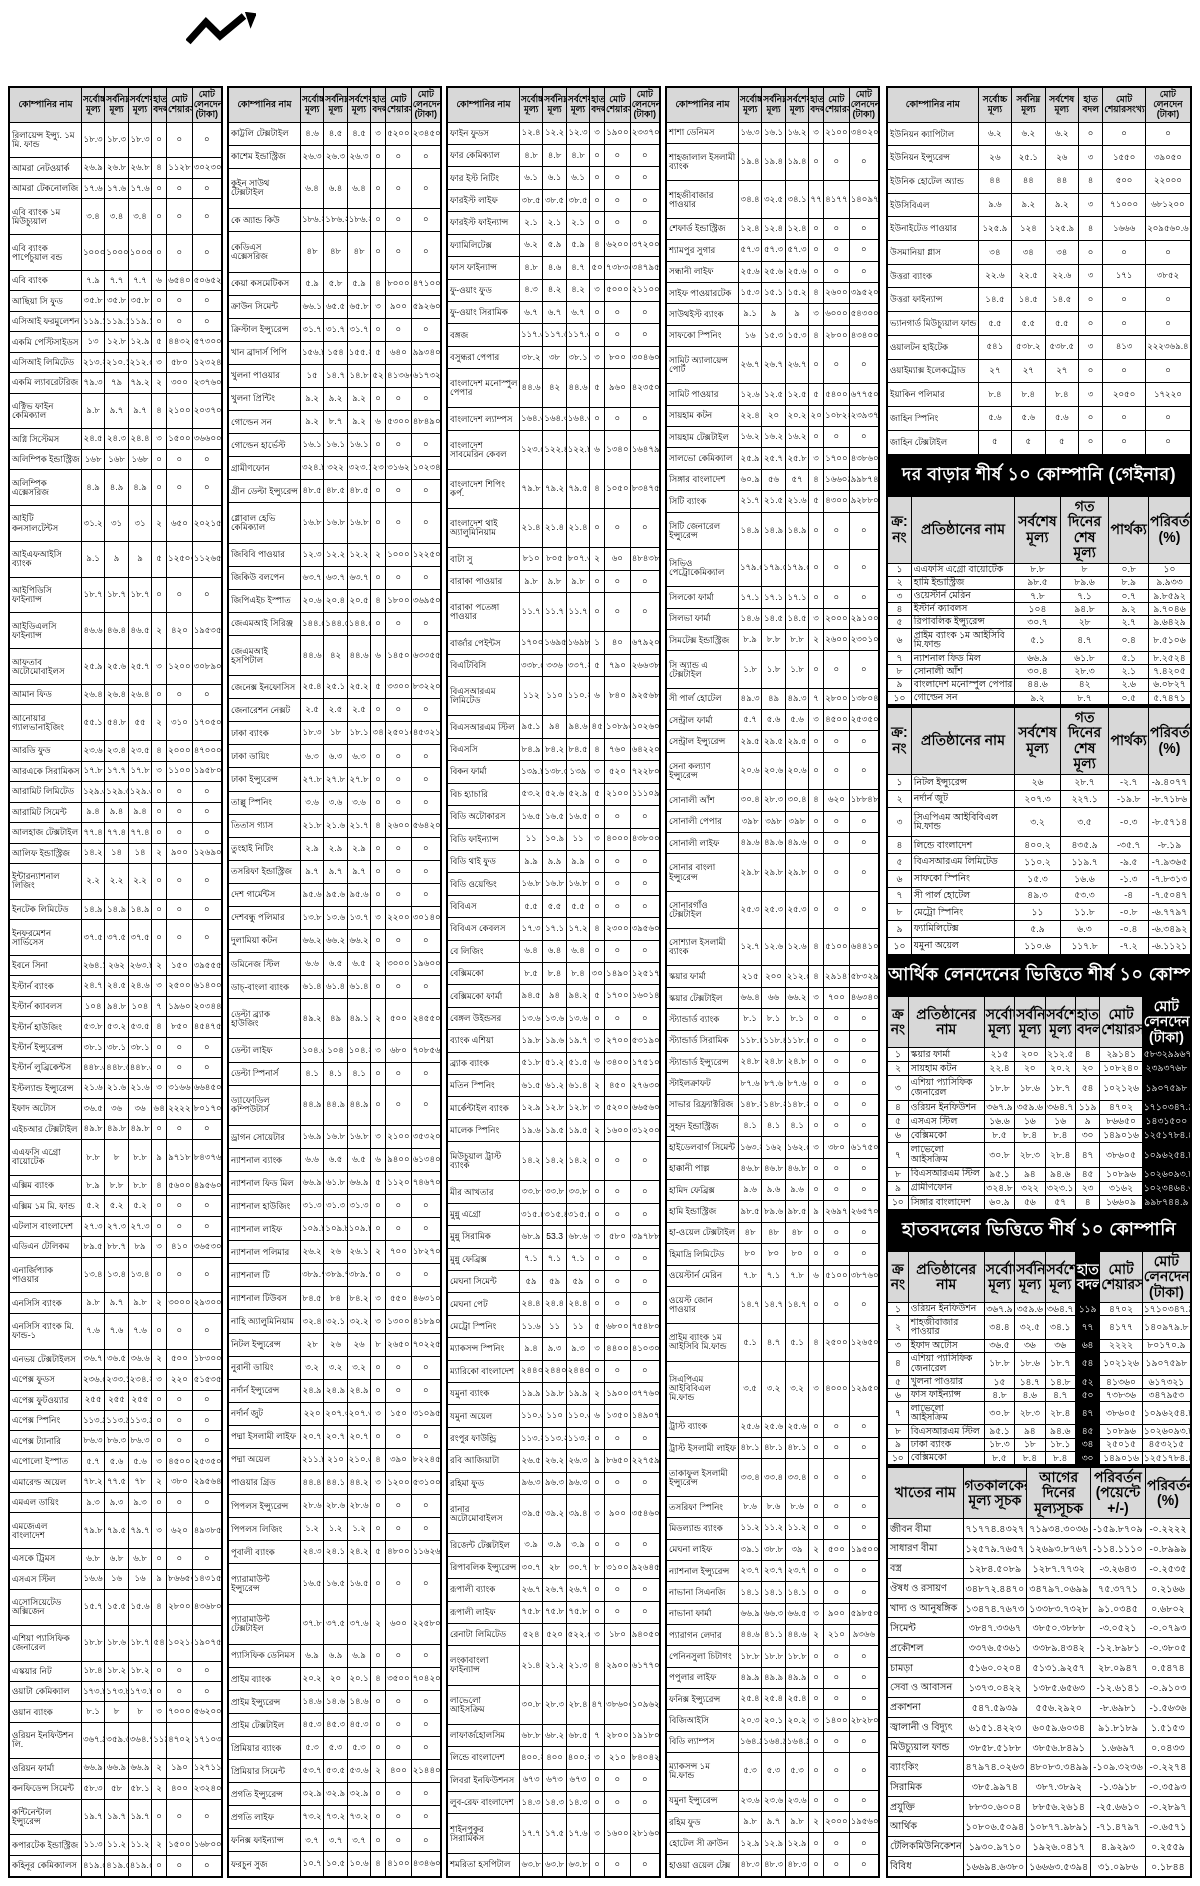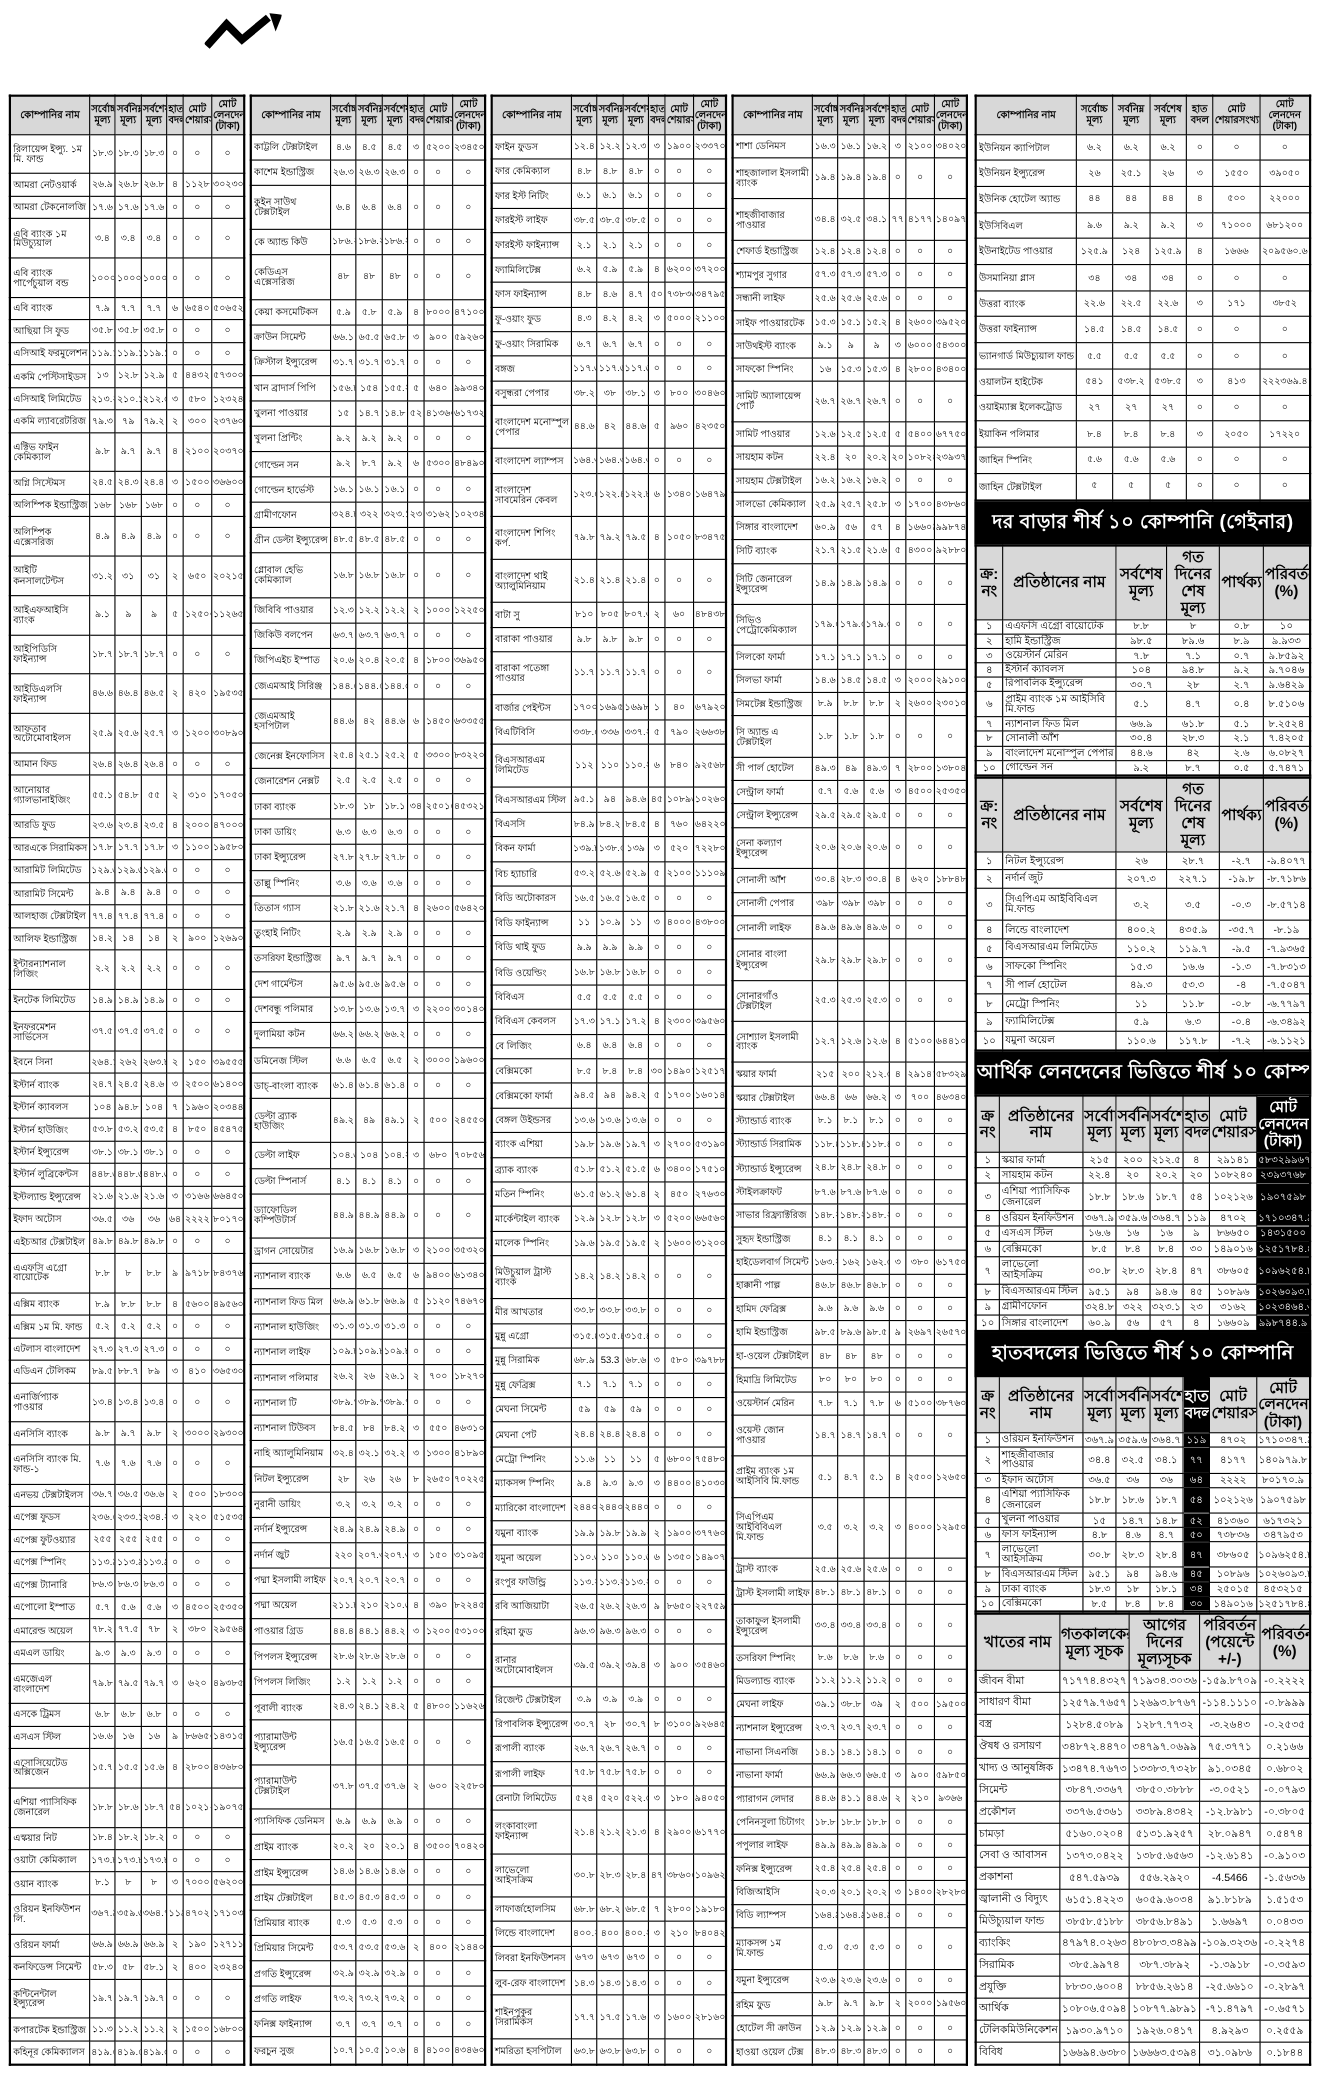--- a/index.html
+++ b/index.html
@@ -3382,21 +3382,21 @@
             <td class="name-cell">সেবা ও আবাসন</td>
             <td>১৩৭৩.০৪২২</td>
             <td>১৩৮৫.৬৫৬৩</td>
             <td>-১২.৬১৪১</td>
             <td>-০.৯১০৩</td>
           </tr>
           <tr>
             <td class="name-cell">প্রকাশনা</td>
             <td>৫৪৭.৫৯৩৯</td>
             <td>৫৫৬.২৯২০</td>
-            <td>-4.5466</td>
+            <td>-৮.৬৯৮১</td>
             <td>-১.৫৬৩৬</td>
           </tr>
           <tr>
             <td class="name-cell">জ্বালানী ও বিদ্যুৎ</td>
             <td>৬১৫১.৪২২৩</td>
             <td>৬০৫৯.৬০৩৪</td>
             <td>৯১.৮১৮৯</td>
             <td>১.৫১৫৩</td>
           </tr>
           <tr>

